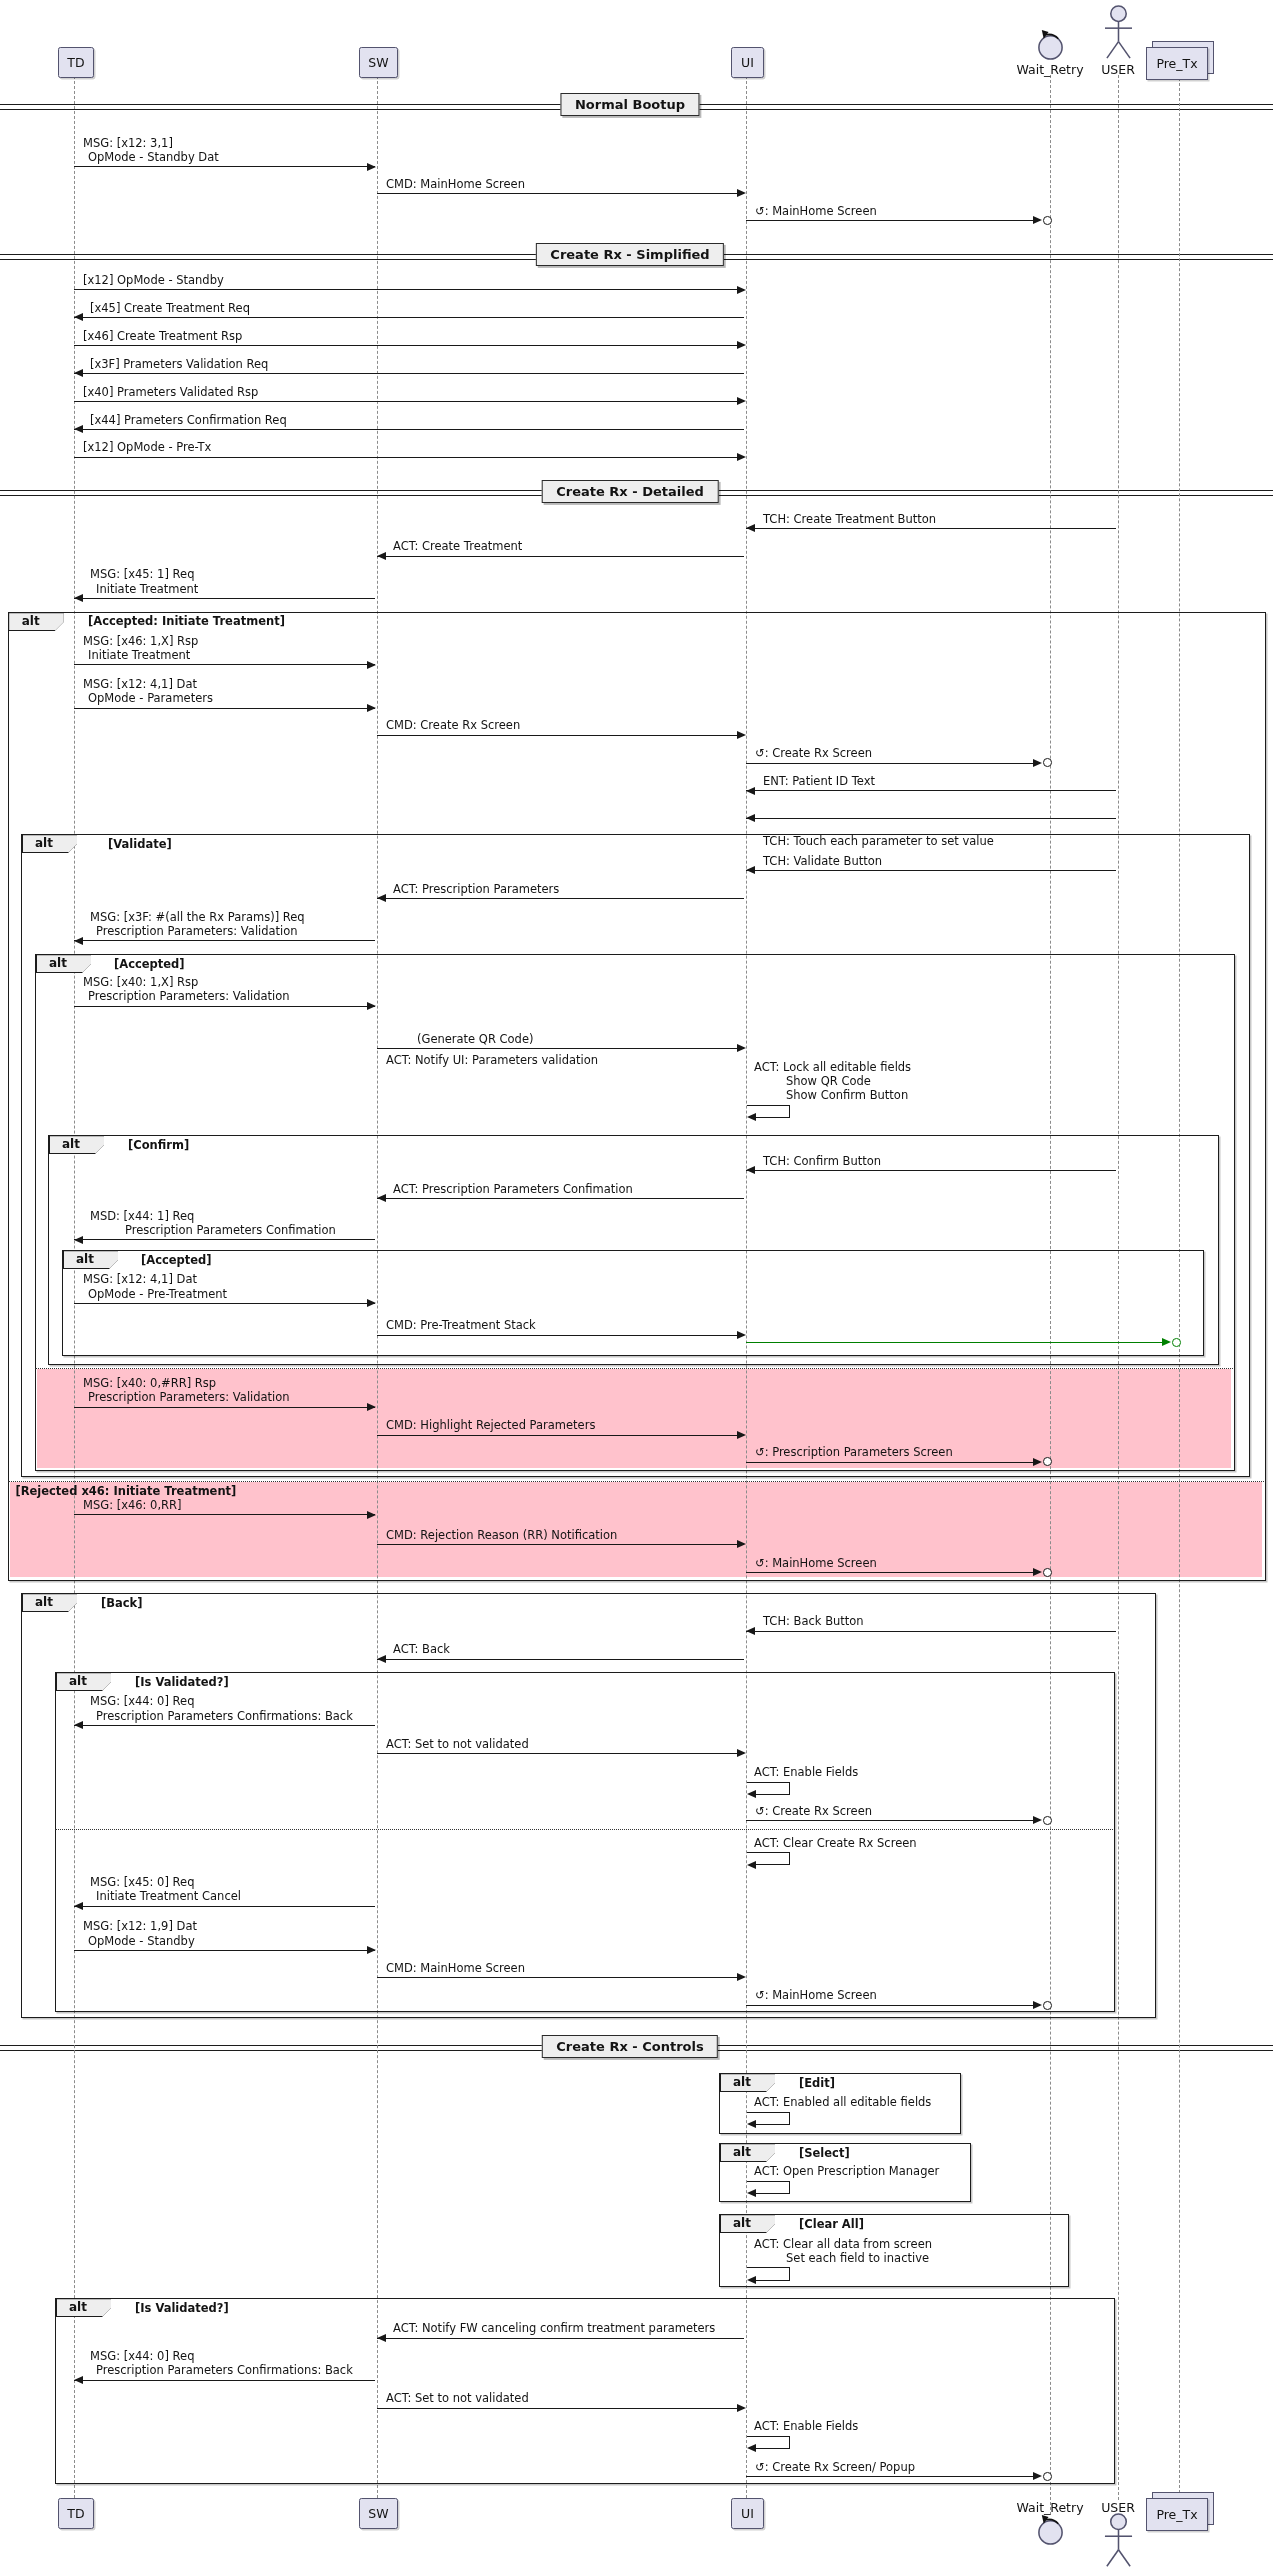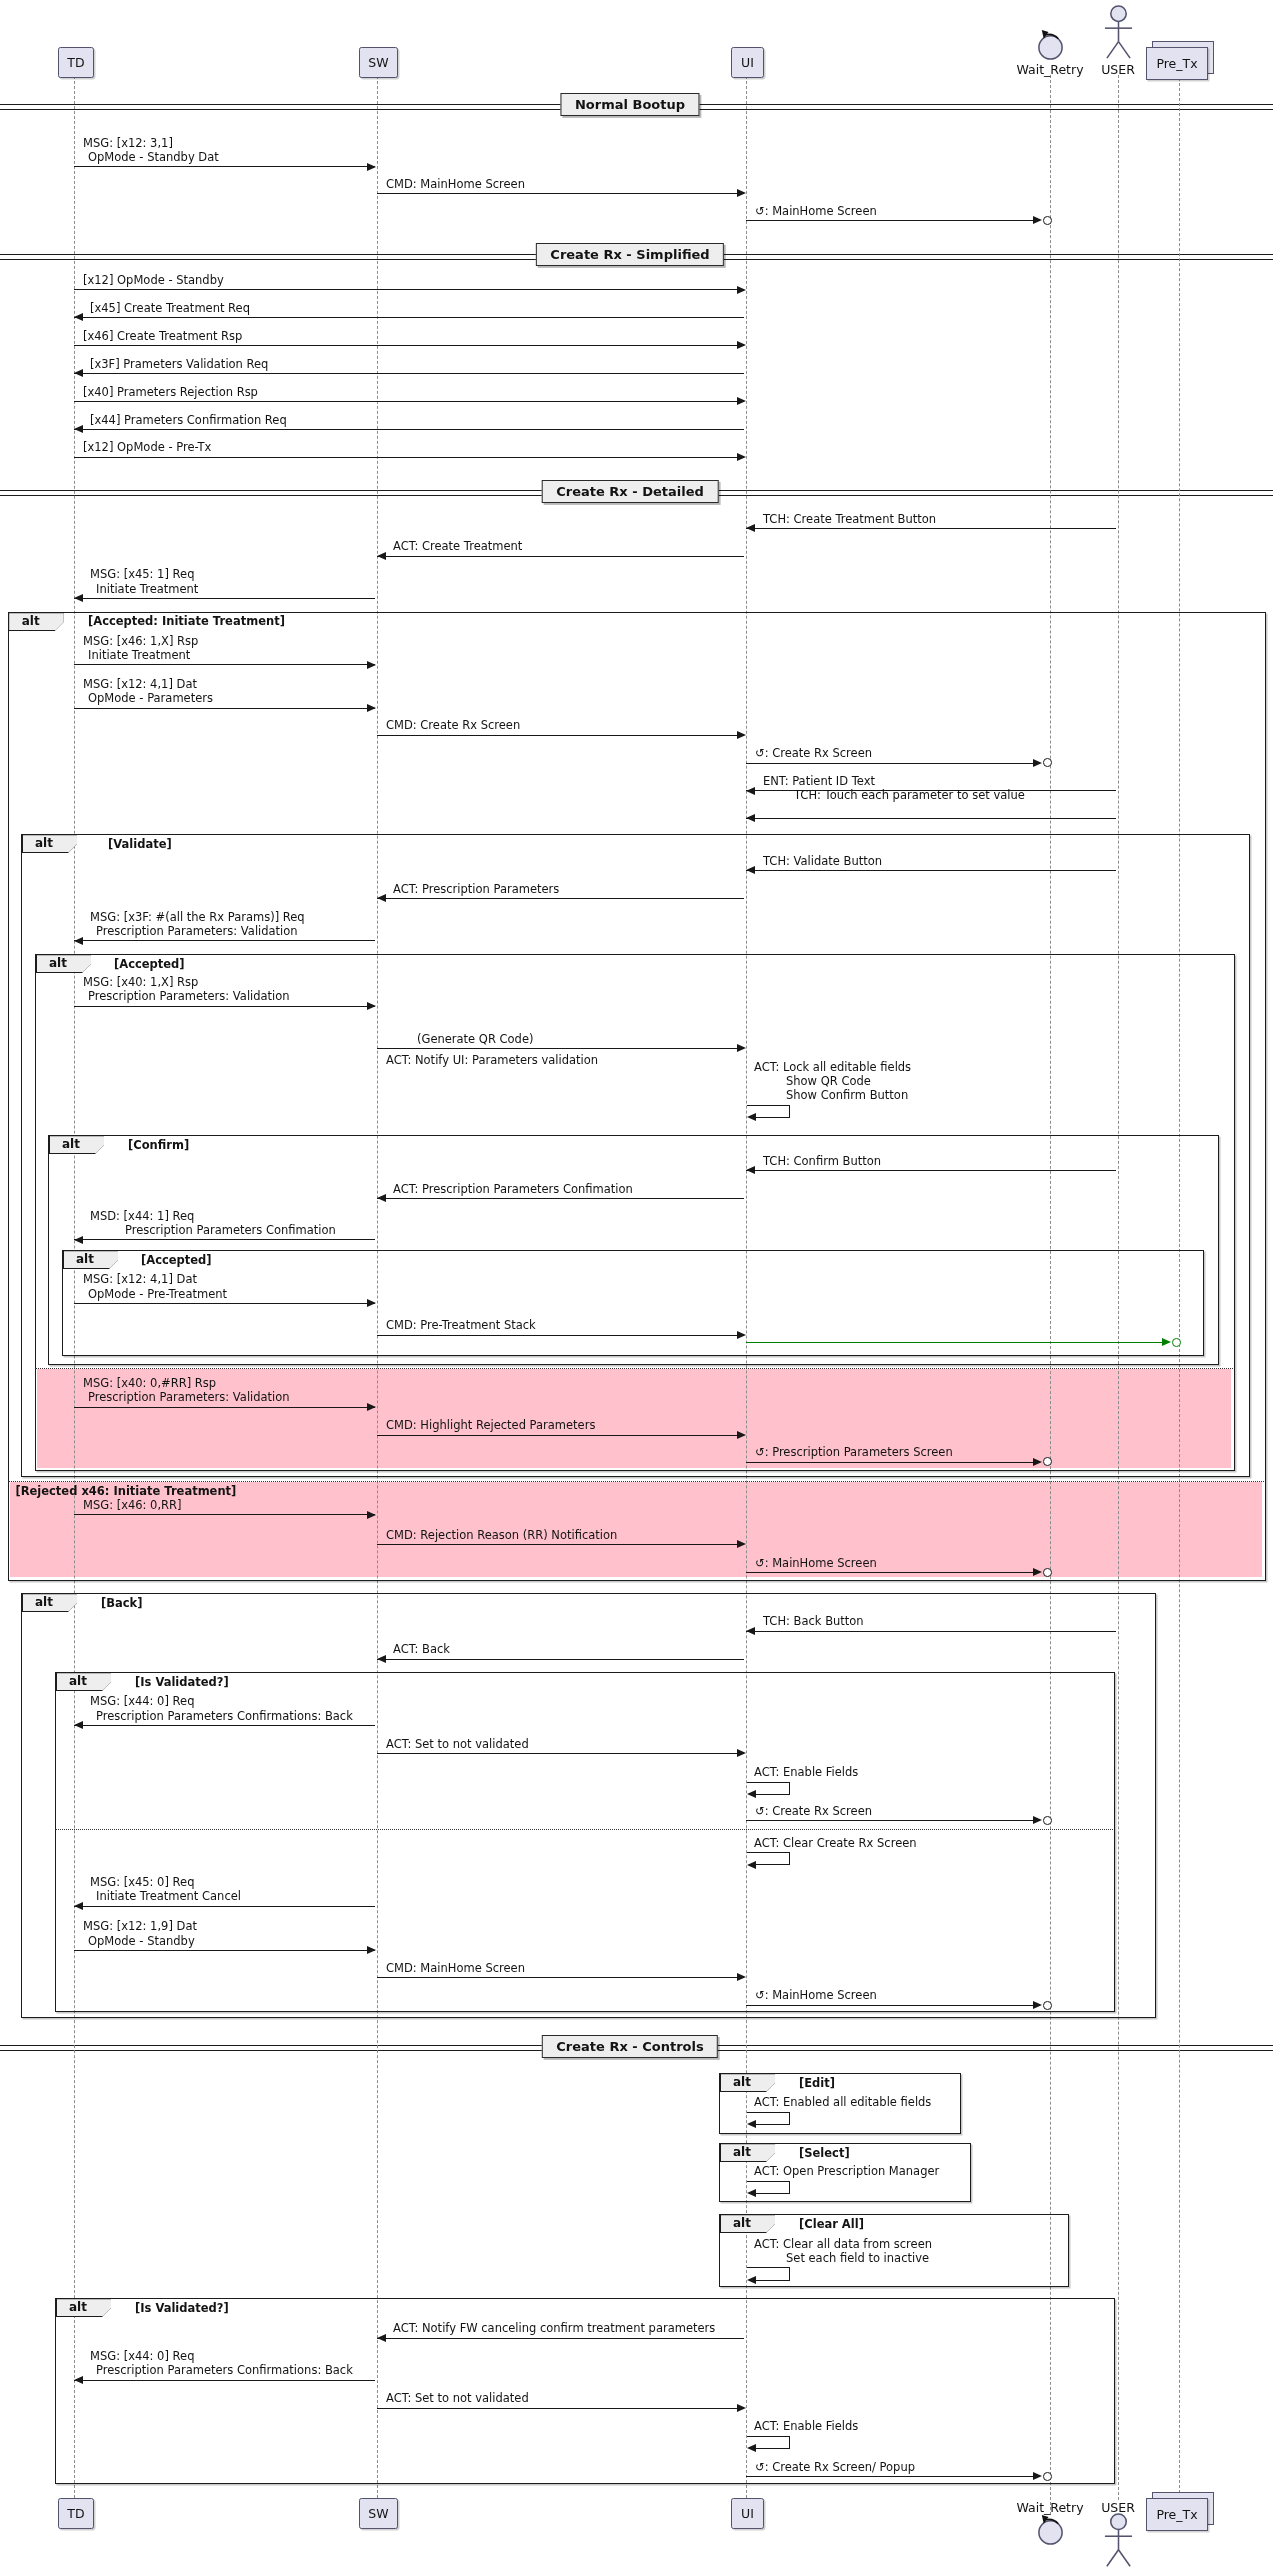--- a/index.html
+++ b/index.html
@@ -124,21 +124,21 @@
     <div class="headR" style="left: 737px; top: 286px; border-left-color: rgb(24, 24, 24);"></div>
     <div class="mline" style="left: 90px; top: 301px;">[x45] Create Treatment Req</div>
     <div class="bar" style="left: 74px; top: 317px; width: 670px; border-top-color: rgb(24, 24, 24);"></div>
     <div class="headL" style="left: 74px; top: 313px;"></div>
     <div class="mline" style="left: 83px; top: 329px;">[x46] Create Treatment Rsp</div>
     <div class="bar" style="left: 74px; top: 345px; width: 670px; border-top-color: rgb(24, 24, 24);"></div>
     <div class="headR" style="left: 737px; top: 341px; border-left-color: rgb(24, 24, 24);"></div>
     <div class="mline" style="left: 90px; top: 357px;">[x3F] Prameters Validation Req</div>
     <div class="bar" style="left: 74px; top: 373px; width: 670px; border-top-color: rgb(24, 24, 24);"></div>
     <div class="headL" style="left: 74px; top: 369px;"></div>
-    <div class="mline" style="left: 83px; top: 385px;">[x40] Prameters Rejection Rsp</div>
+    <div class="mline" style="left: 83px; top: 385px;">[x40] Prameters Validated Rsp</div>
     <div class="bar" style="left: 74px; top: 401px; width: 670px; border-top-color: rgb(24, 24, 24);"></div>
     <div class="headR" style="left: 737px; top: 397px; border-left-color: rgb(24, 24, 24);"></div>
     <div class="mline" style="left: 90px; top: 413px;">[x44] Prameters Confirmation Req</div>
     <div class="bar" style="left: 74px; top: 429px; width: 670px; border-top-color: rgb(24, 24, 24);"></div>
     <div class="headL" style="left: 74px; top: 425px;"></div>
     <div class="mline" style="left: 83px; top: 440px;">[x12] OpMode - Pre-Tx</div>
     <div class="bar" style="left: 74px; top: 457px; width: 670px; border-top-color: rgb(24, 24, 24);"></div>
     <div class="headR" style="left: 737px; top: 453px; border-left-color: rgb(24, 24, 24);"></div>
     <div class="mline" style="left: 763px; top: 512px;">TCH: Create Treatment Button</div>
     <div class="bar" style="left: 746px; top: 528px; width: 370px; border-top-color: rgb(24, 24, 24);"></div>
@@ -161,21 +161,21 @@
     <div class="mline" style="left: 386px; top: 718px;">CMD: Create Rx Screen</div>
     <div class="bar" style="left: 377px; top: 735px; width: 367px; border-top-color: rgb(24, 24, 24);"></div>
     <div class="headR" style="left: 737px; top: 731px; border-left-color: rgb(24, 24, 24);"></div>
     <div class="mline" style="left: 755px; top: 746px;">↺: Create Rx Screen</div>
     <div class="bar" style="left: 746px; top: 763px; width: 294px; border-top-color: rgb(24, 24, 24);"></div>
     <div class="headR" style="left: 1033px; top: 759px; border-left-color: rgb(24, 24, 24);"></div>
     <div class="fcircle" style="left: 1043px; top: 758px; border-color: rgb(24, 24, 24);"></div>
     <div class="mline" style="left: 763px; top: 774px;">ENT: Patient ID Text</div>
     <div class="bar" style="left: 746px; top: 790px; width: 370px; border-top-color: rgb(24, 24, 24);"></div>
     <div class="headL" style="left: 746px; top: 787px;"></div>
-    <div class="mline" style="left: 763px; top: 788px; margin-left: 31px;">TCH: Touch each parameter to set value</div>
+    <div class="mline" style="left: 763px; top: 834px;">TCH: Touch each parameter to set value</div>
     <div class="bar" style="left: 746px; top: 818px; width: 370px; border-top-color: rgb(24, 24, 24);"></div>
     <div class="headL" style="left: 746px; top: 814px;"></div>
     <div class="mline" style="left: 763px; top: 854px;">TCH: Validate Button</div>
     <div class="bar" style="left: 746px; top: 870px; width: 370px; border-top-color: rgb(24, 24, 24);"></div>
     <div class="headL" style="left: 746px; top: 866px;"></div>
     <div class="mline" style="left: 393px; top: 882px;">ACT: Prescription Parameters</div>
     <div class="bar" style="left: 377px; top: 898px; width: 367px; border-top-color: rgb(24, 24, 24);"></div>
     <div class="headL" style="left: 377px; top: 894px;"></div>
     <div class="mline" style="left: 90px; top: 910px;">MSG: [x3F: #(all the Rx Params)] Req</div>
     <div class="mline" style="left: 96px; top: 924px;">Prescription Parameters: Validation</div>

